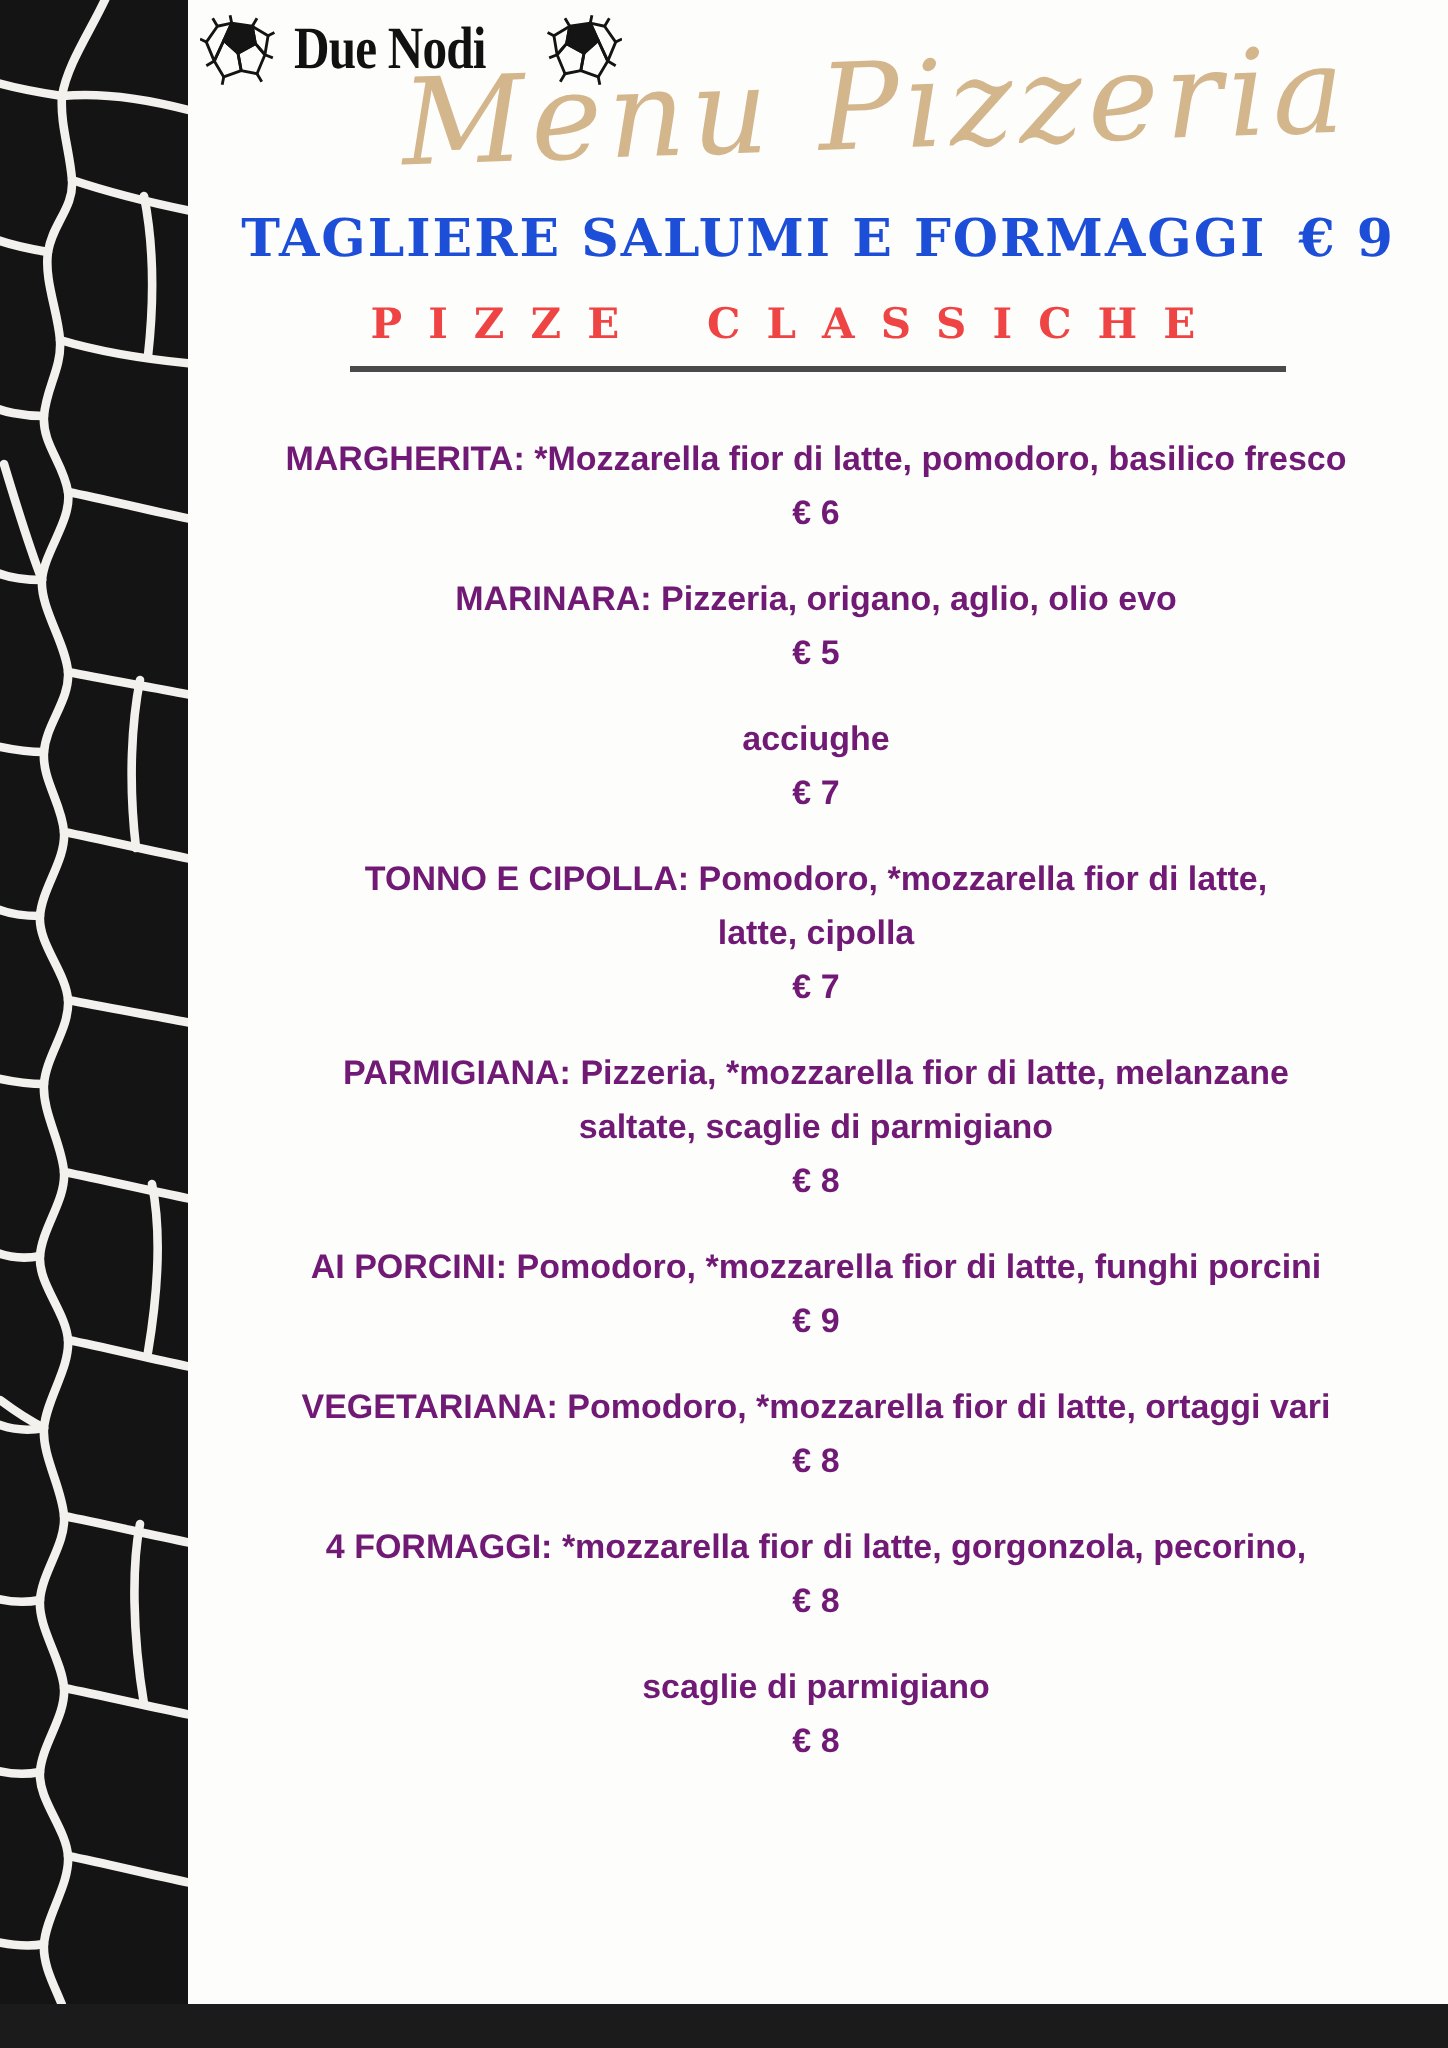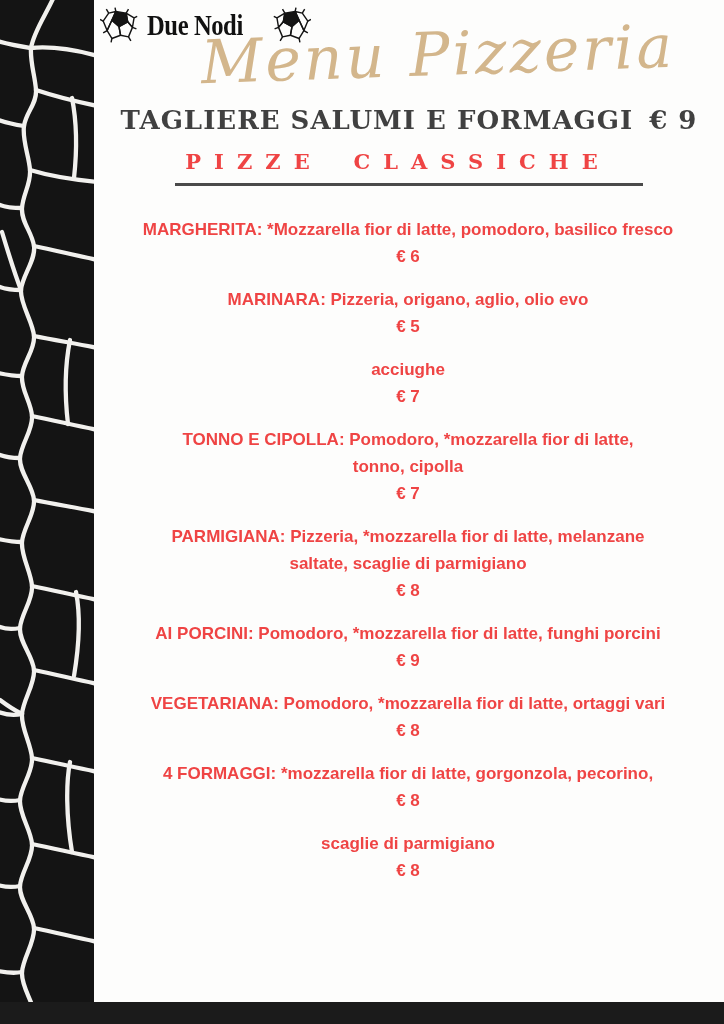--- a/index.html
+++ b/index.html
@@ -21,32 +21,32 @@
   .brand-name{display:inline-block;font-family:"Liberation Serif", serif;font-weight:700;
               font-size:30px;color:#111;letter-spacing:-0.5px;transform:scaleX(.82);
               transform-origin:left center;white-space:nowrap;}
 
   .script-title{margin-top:-26px;text-align:center;padding-left:58px;
     font-family:"DejaVu Serif", serif;font-style:italic;font-weight:400;
     font-size:60px;line-height:1.25;color:#d3b68c;letter-spacing:3px;
     transform:rotate(-2deg);white-space:nowrap;}
 
   .featured{margin-top:12px;text-align:center;font-family:"DejaVu Serif", serif;
-    font-weight:700;font-size:26px;color:#404040;letter-spacing:1px;white-space:nowrap;}
+    font-weight:700;font-size:26px;color:#1d4ed8;letter-spacing:1px;white-space:nowrap;}
   .featured .price{margin-left:16px;}
 
   .section-wrap{margin-top:14px;text-align:center;}
   .section-title{display:inline-block;font-family:"DejaVu Serif", serif;font-weight:700;
     font-size:21px;color:#ef4444;letter-spacing:.62em;word-spacing:.5em;
     border-bottom:3px solid #4a4a4a;padding:0 32px 9px 10px;white-space:nowrap;}
 
   .menu-items{margin-top:30px;padding:0 8px 0 6px;}
   .item{text-align:center;margin-bottom:16px;}
   .item:last-child{margin-bottom:0;}
-  .item .line{font-size:17px;font-weight:700;color:#ef4444;line-height:27px;}
+  .item .line{font-size:17px;font-weight:700;color:#701a75;line-height:27px;}
 </style>
 </head>
 <body>
 
 <div class="page">
 
   <svg class="band" viewBox="0 0 94 1024" preserveAspectRatio="none" aria-hidden="true">
     <rect x="0" y="0" width="94" height="1024" fill="#141414"></rect>
     <g fill="none" stroke="#f2f1ee" stroke-width="4.3" stroke-linecap="round" stroke-linejoin="round">
       <path d="M 56 -8 C 48 12, 34 30, 31 48 C 30 62, 35 76, 36 90 C 37 104, 26 112, 24 126
@@ -134,21 +134,21 @@
         <div class="item">
           <div class="line">MARINARA: Pizzeria, origano, aglio, olio evo</div>
           <div class="line price">€ 5</div>
         </div>
         <div class="item">
           <div class="line">acciughe</div>
           <div class="line price">€ 7</div>
         </div>
         <div class="item">
           <div class="line">TONNO E CIPOLLA: Pomodoro, *mozzarella fior di latte,</div>
-          <div class="line">tonno, cipolla</div>
+          <div class="line">latte, cipolla</div>
           <div class="line price">€ 7</div>
         </div>
         <div class="item">
           <div class="line">PARMIGIANA: Pizzeria, *mozzarella fior di latte, melanzane</div>
           <div class="line">saltate, scaglie di parmigiano</div>
           <div class="line price">€ 8</div>
         </div>
         <div class="item">
           <div class="line">AI PORCINI: Pomodoro, *mozzarella fior di latte, funghi porcini</div>
           <div class="line price">€ 9</div>

